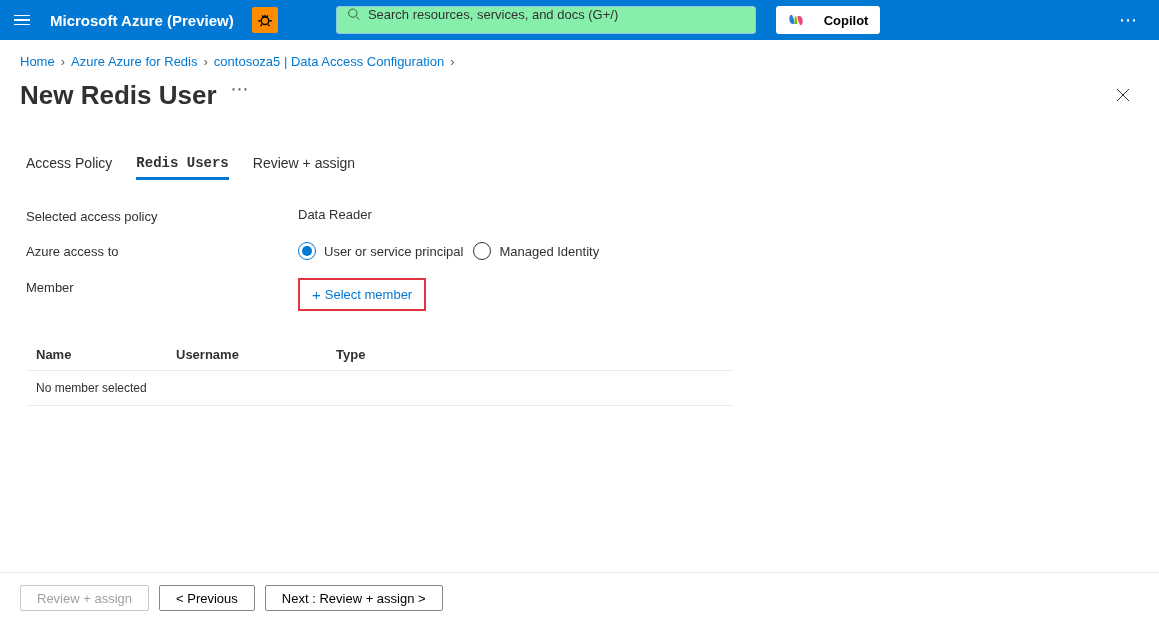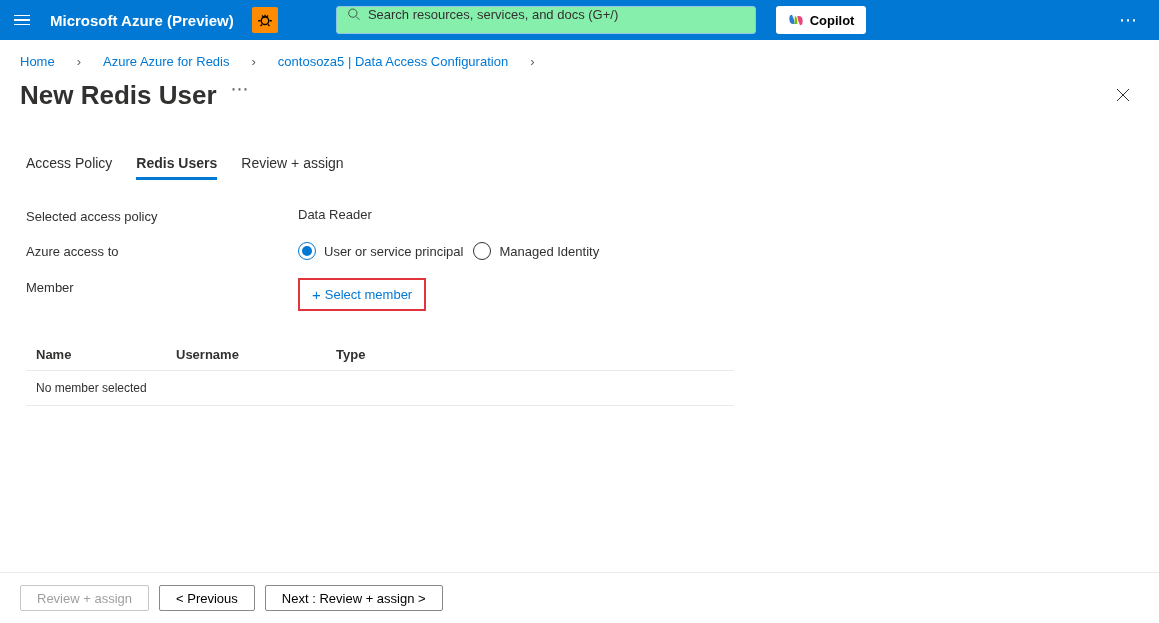--- a/index.html
+++ b/index.html
@@ -9,42 +9,42 @@
     .topbar { background: #0078d4; height: 40px; display: flex; align-items: center; padding: 0 12px; gap: 14px; }
     .hamburger { width: 20px; height: 20px; display: flex; flex-direction: column; justify-content: center; gap: 3px; cursor: pointer; padding: 2px; }
     .hamburger span { display: block; height: 1.5px; background: #fff; width: 16px; }
     .brand { color: #fff; font-weight: 600; font-size: 15px; margin-left: 4px; margin-right: 4px; }
     .bug-badge { width: 26px; height: 26px; background: #ff8c00; display: flex; align-items: center; justify-content: center; border-radius: 2px; }
     .bug-badge svg { width: 18px; height: 18px; }
     .searchbox { flex: 0 0 420px; margin-left: 44px; background: #86efac; height: 28px; border-radius: 3px; display: flex; align-items: flex-start; padding: 0 10px; gap: 8px; border: 1px solid #8fc4e6; }
     .searchbox input { border: none; background: transparent; outline: none; font-size: 13px; color: #323130; width: 100%; }
     .searchbox input::placeholder { color: #323130; }
     .search-icon { width: 14px; height: 14px; opacity: .8; }
-    .copilot-btn { background: #fff; height: 28px; border: none; border-radius: 3px; padding: 0 12px; display: flex; align-items: center; gap: 6px; font-size: 13px; cursor: pointer; margin-left: 6px; font-weight: 600;}
+    .copilot-btn { background: #fff; height: 28px; border: none; border-radius: 3px; padding: 0 12px; display: flex; align-items: center; gap: 20px; font-size: 13px; cursor: pointer; margin-left: 6px; font-weight: 600;}
     .copilot-logo { width: 16px; height: 16px; }
     .topbar-spacer { flex: 1; }
     .more-dots { color: #fff; font-size: 18px; letter-spacing: 2px; cursor: pointer; padding: 0 8px; }
 
     
-    .breadcrumb { padding: 14px 20px 8px; font-size: 13px; display: flex; align-items: center; gap: 22px; }
+    .breadcrumb { padding: 14px 20px 8px; font-size: 13px; display: flex; align-items: center; gap: 6px; }
     .breadcrumb a { color: #0078d4; text-decoration: none; cursor: pointer; }
     .breadcrumb .sep { color: #605e5c; }
 
     
     .title-row { display: flex; align-items: center; padding: 2px 20px 8px; justify-content: space-between; }
     .title-left { display: flex; align-items: flex-start; gap: 14px; }
     .page-title { font-size: 26px; font-weight: 600; }
     .title-more { color: #605e5c; font-size: 18px; letter-spacing: 2px; cursor: pointer; line-height: 1; }
     .close-x { width: 32px; height: 32px; display: flex; align-items: center; justify-content: center; cursor: pointer; }
     .close-x svg { width: 14px; height: 14px; }
 
     
     .tabs { display: flex; gap: 24px; padding: 36px 26px 0; border-bottom: none; }
     .tab { padding-bottom: 8px; cursor: pointer; font-size: 14px; position: relative; }
-    .tab.active { font-weight: 600; }
+    .tab.active { font-weight: 600; font-family: Liberation Mono, monospace; }
     .tab.active::after { content: ""; position: absolute; left: 0; right: 0; bottom: -1px; height: 3px; background: #0078d4; }
 
     
     .form-area { padding: 28px 26px 0; }
     .form-row { display: flex; margin-bottom: 18px; align-items: flex-start; }
     .form-label { width: 272px; font-size: 13px; color: #323130; padding-top: 2px; }
     .form-value { font-size: 13px; }
     .radio-list { display: flex; gap: 10px; }
     .radio-item { display: flex; align-items: center; gap: 8px; cursor: pointer; }
     .radio-circle { width: 18px; height: 18px; border: 1px solid #323130; border-radius: 50%; display: flex; align-items: center; justify-content: center; }

